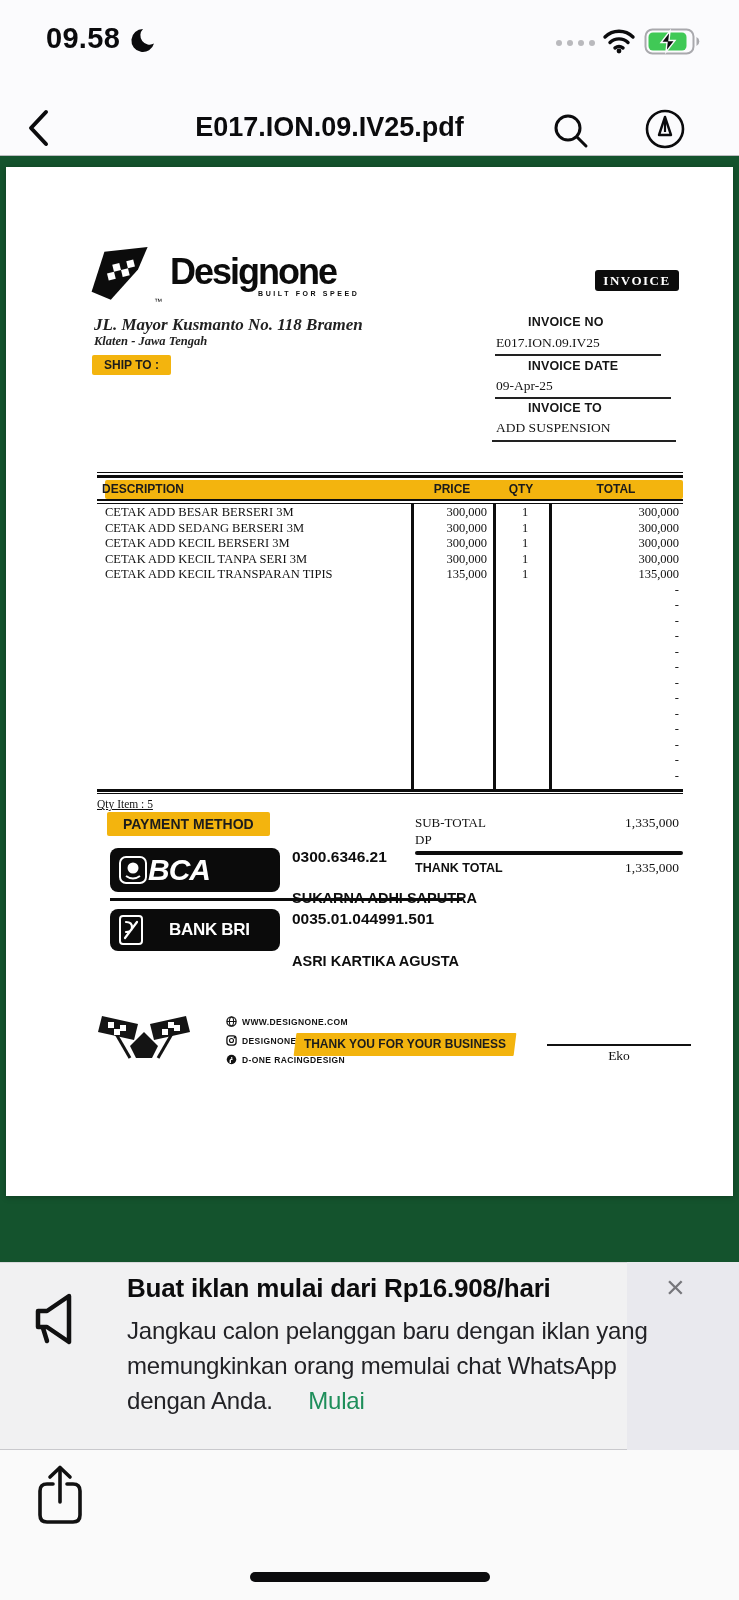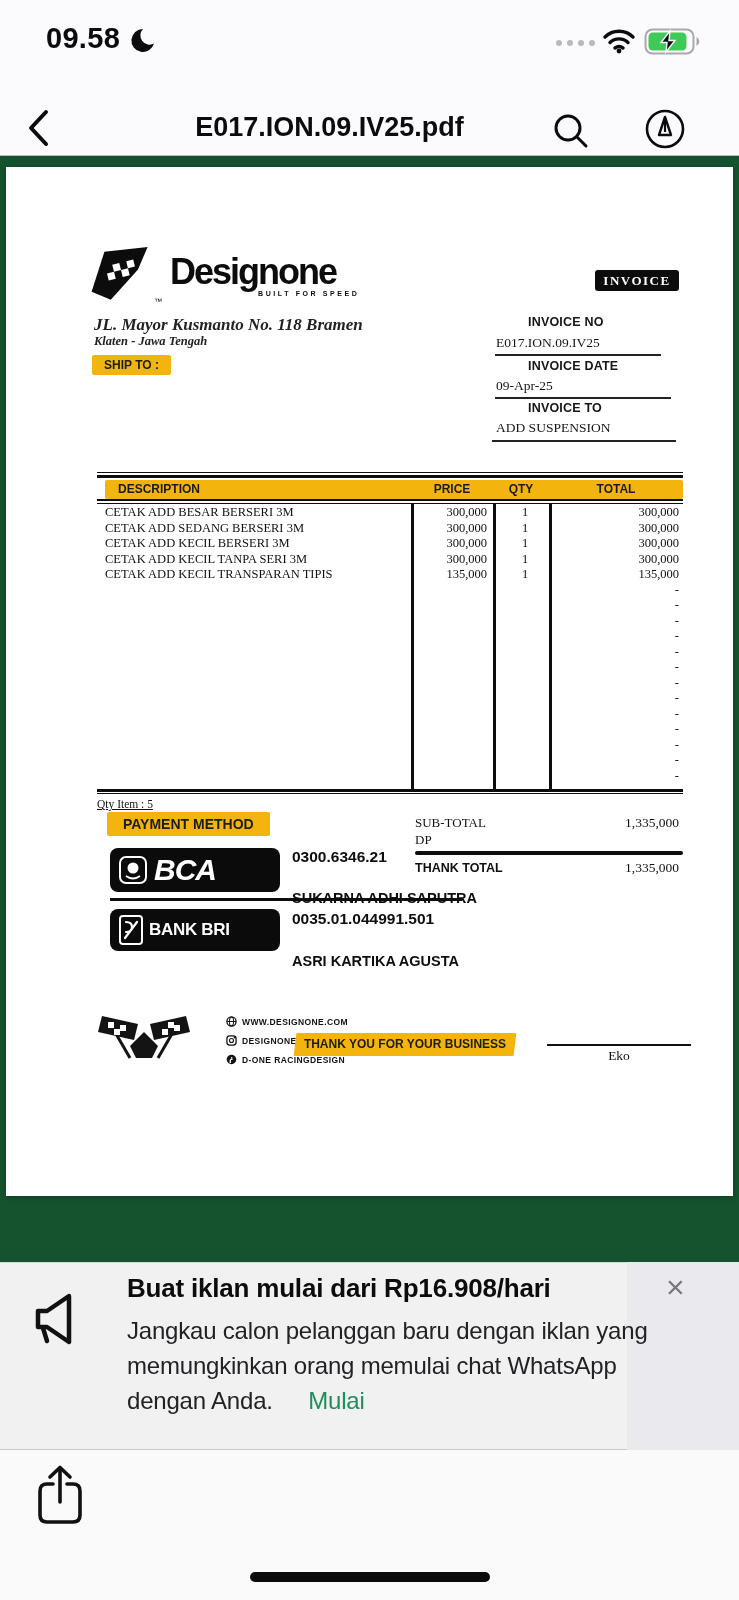--- a/index.html
+++ b/index.html
@@ -42,21 +42,21 @@
   .shipto { position:absolute; left:86px; top:188px; padding:3px 12px; font-size:12px; font-weight:700; color:#1c1c1c; border-radius:2px; }
 
   .meta-label { position:absolute; left:490px; font-size:12.5px; font-weight:700; letter-spacing:.2px; color:#151515;margin-left:32px; }
   .meta-value { position:absolute; left:490px; font-size:13.5px; color:#151515; }
   .meta-line { position:absolute; height:1.6px; background:#222; }
 
   
   .tbl-toprule { position:absolute; left:91px; top:305px; width:586px; height:6px; border-top:1.5px solid #0d0d0d; border-bottom:3px solid #0d0d0d; }
   .tbl-head { position:absolute; left:99px; top:313px; width:578px; height:19px; border-radius:2px; }
   .th { position:absolute; top:315px; font-size:12px; font-weight:700; color:#1b1b1b; }
-  .th-desc { left:112px; }
+  .th-desc { left:96px; }
   .th-price { left:405px; width:82px; text-align:center; }
   .th-qty { left:487px; width:56px; text-align:center; }
   .th-total { left:543px; width:134px; text-align:center; }
   .tbl-headrule { position:absolute; left:91px; top:332px; width:586px; height:5px; border-top:2.5px solid #0d0d0d; border-bottom:1px solid #0d0d0d; }
   .vline { position:absolute; top:337px; height:285px; width:2.5px; background:#0d0d0d; }
   .v1 { left:405px; } .v2 { left:487px; } .v3 { left:543px; }
   .rows { position:absolute; left:91px; top:338px; width:586px; }
   .row { position:relative; height:15.5px; font-family:"Liberation Serif",serif; font-size:12.5px; line-height:15.5px; color:#111; }
   .c-desc { position:absolute; left:8px; }
   .c-price { position:absolute; right:196px; }
@@ -72,22 +72,22 @@
   .sub-value { position:absolute; right:54px; top:648px; font-family:"Liberation Serif",serif; font-size:13.5px; color:#111; }
   .dp-label  { position:absolute; left:409px; top:665px; font-family:"Liberation Serif",serif; font-size:13px; color:#111; }
   .tot-rule  { position:absolute; left:409px; top:684px; width:268px; height:3.5px; background:#0d0d0d; border-radius:2px; }
   .grand-label { position:absolute; left:409px; top:694px; font-size:12.5px; font-weight:700; color:#0f0f0f; }
   .grand-value { position:absolute; right:54px; top:693px; font-family:"Liberation Serif",serif; font-size:13.5px; color:#111; }
 
   
   .pay-title { position:absolute; left:101px; top:645px; padding:4px 16px; font-size:14px; font-weight:700; color:#1c1c1c; border-radius:2px; }
   .bank-logo { position:absolute; background:#0b0b0b; border-radius:8px; display:flex; align-items:center; }
   .bca-logo { left:104px; top:681px; width:170px; height:44px; padding-left:8px; }
-  .bca-word { color:#fff; font-size:30px; font-weight:800; font-style:italic; letter-spacing:-1px; margin-left:6px; }
-  .bri-logo { left:104px; top:742px; width:170px; height:42px; padding-left:8px; }
+  .bca-word { color:#fff; font-size:30px; font-weight:800; font-style:italic; letter-spacing:-1px; margin-left:0; }
+  .bri-logo { left:104px; top:742px; width:170px; height:42px; padding-left:8px;gap:20px; }
   .bri-word { color:#fff; font-size:17px; font-weight:800; letter-spacing:-.3px; margin-left:5px; }
   .acct { position:absolute; left:286px; font-size:15.5px; font-weight:800; color:#0e0e0e; }
   .holder { position:absolute; left:286px; font-size:14.5px; font-weight:800; color:#0e0e0e;margin-top:20px; }
   .bca-rule { position:absolute; left:104px; top:731px; width:352px; height:2.5px; background:#0d0d0d; }
 
   
   .flags { position:absolute; left:88px; top:843px; }
   .contacts { position:absolute; left:220px; top:845px; }
   .contact { display:flex; align-items:center; gap:5px; height:19px; }
   .contact span { font-size:8.5px; font-weight:800; letter-spacing:.4px; color:#121212; }

